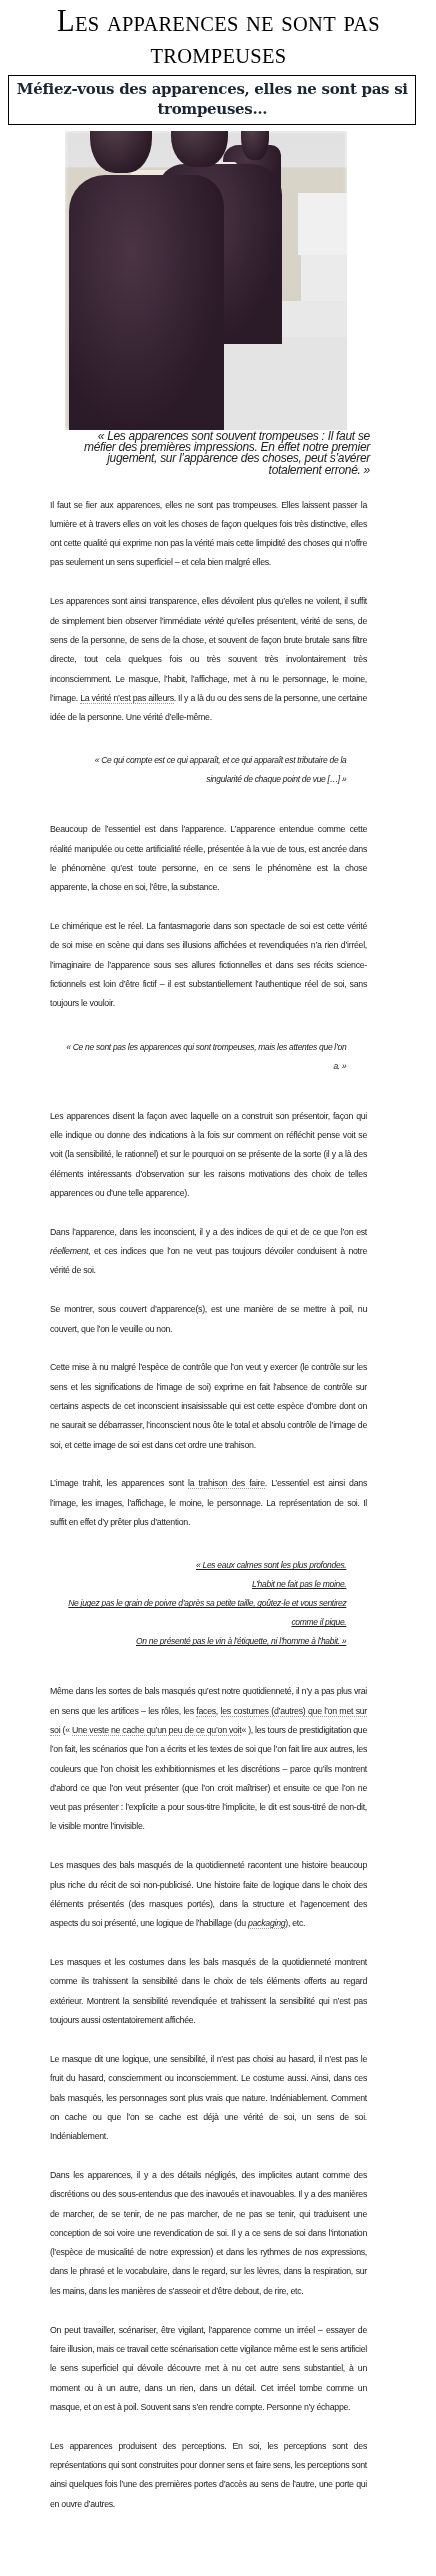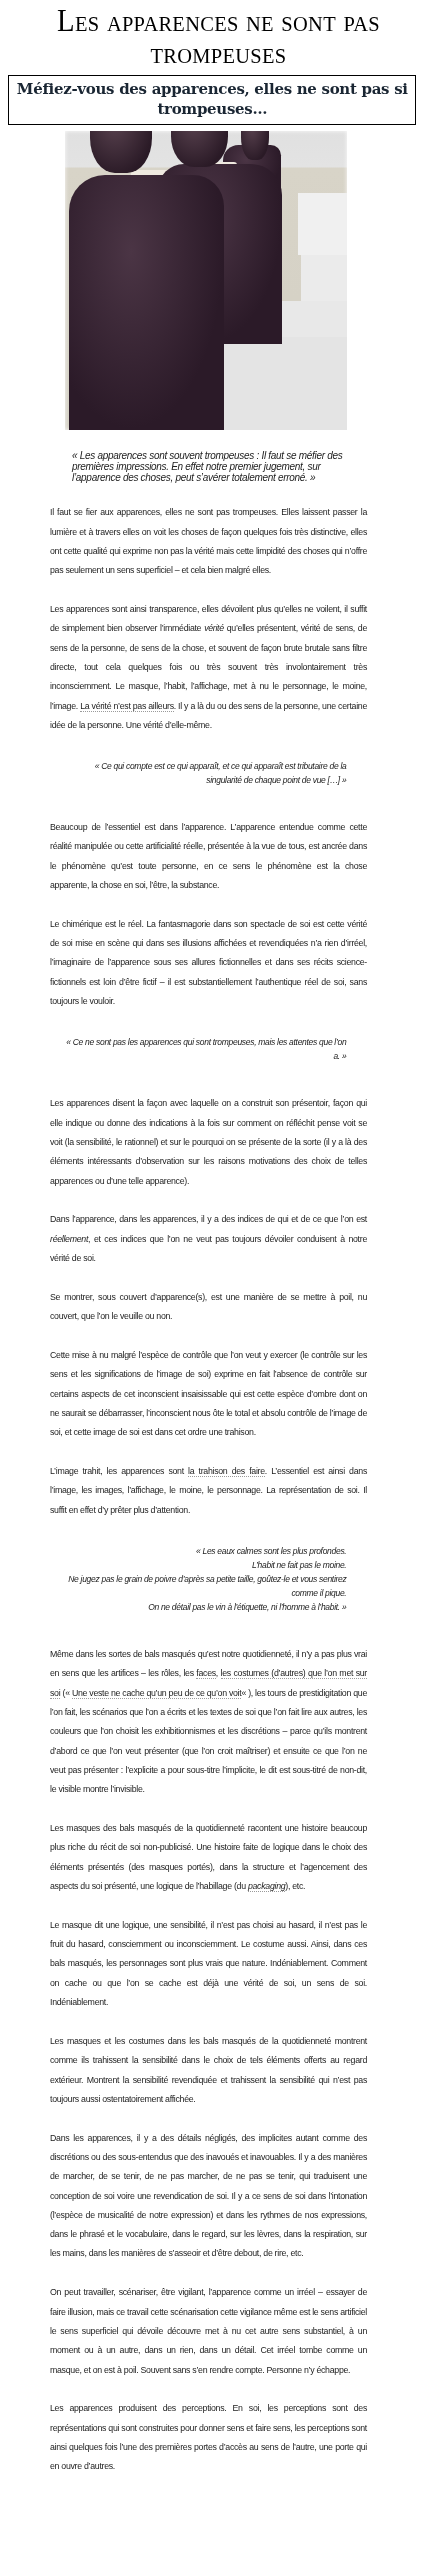--- a/index.html
+++ b/index.html
@@ -37,49 +37,49 @@
     box-shadow: inset 0 0 4.1px rgba(255,255,255,0.9);
     overflow: hidden;
   }
   .hero .stairs { position:absolute; right:0; background:#eeeeee; }
   .hero .figure { position:absolute; background: radial-gradient(ellipse at 40% 30%, #4b3545 0%, #2b1a28 70%); }
   .hero .head { position:absolute; border-radius: 48% 48% 40% 40%; background: radial-gradient(ellipse at 40% 40%, #5a4350 0%, #2a1a26 75%); }
   .hero .collar { position:absolute; background:#efeae0; }
   .caption {
     font-family: "Liberation Sans", sans-serif;
     font-style: italic;
-    font-size: 10px;
+    font-size: 12px;
     line-height: 11.3px;
-    text-align: left;
+    text-align: right;
     color: #222;
-    margin: 20px 0 0 0;
+    margin: 1px 0 0 0;
     padding: 0 67px 0 72px;
     letter-spacing: -0.3px;
   }
   .content {
     margin: 0 0 0 50px;
     width: 317px;
     font-family: "Liberation Sans", sans-serif;
     font-size: 8.8px;
     line-height: 19.3px;
     letter-spacing: -0.3px;
     color: #1c1c1c;
   }
   .content p.body { margin: 0 0 19.6px 0; text-align: justify; }
   .content p.body:first-child { margin-top: 19.6px; }
   .content blockquote {
     margin: 24px 0 31px 0;
     padding: 0 20.6px 0 9.3px;
     font-style: italic;
     text-align: right;
     font-size: 8.5px;
-    line-height: 14px;
+    line-height: 19px;
     color: #222;
   }
-  .content blockquote .qline { display: block; margin-bottom: 0; }
+  .content blockquote .qline { display: block; margin-bottom: 0; text-decoration: underline; }
   .content blockquote .qpara { display:block; margin-bottom: 19px; }
   .content blockquote .qpara:last-child { margin-bottom: 0; }
   em { font-style: italic; }
   a.ul, span.ul { color: inherit; text-decoration: none; border-bottom: 0.5px dotted #9a9a9a; }
 </style>
 </head>
 <body>
 
 <h1 class="page-title">Les apparences ne sont pas trompeuses</h1>
 
@@ -109,33 +109,33 @@
     <p class="body"><span>Les apparences sont ainsi transparence, elles dévoilent plus qu’elles ne voilent, il suffit de simplement bien observer l’immédiate </span><em>vérité</em><span> qu’elles présentent, vérité de sens, de sens de la personne, de sens de la chose, et souvent de façon brute brutale sans filtre directe, tout cela quelques fois ou très souvent très involontairement très inconsciemment. Le masque, l’habit, l’affichage, met à nu le personnage, le moine, l’image. </span><a class="ul">La vérité n’est pas ailleurs</a><span>.  Il y a là du ou des sens de la personne, une certaine idée de la personne. Une vérité d’elle-même.</span></p>
     <blockquote>
       <span class="qpara"><span>« Ce qui compte est ce qui apparaît, et ce qui apparaît est tributaire de la singularité de chaque point de vue […] »</span></span>
     </blockquote>
     <p class="body"><span>Beaucoup de l’essentiel est dans l’apparence. L’apparence entendue comme cette réalité manipulée ou cette artificialité réelle, présentée à la vue de tous, est ancrée dans le phénomène qu’est toute personne, en ce sens le phénomène est la chose apparente, la chose en soi, l’être, la substance.</span></p>
     <p class="body"><span>Le chimérique est le réel. La fantasmagorie dans son spectacle de soi est cette vérité de soi mise en scène qui dans ses illusions affichées et revendiquées n’a rien d’irréel, l’imaginaire de l’apparence sous ses allures fictionnelles et dans ses récits science-fictionnels est loin d’être fictif – il est substantiellement l’authentique réel de soi, sans toujours le vouloir.</span></p>
     <blockquote>
       <span class="qpara"><span>« Ce ne sont pas les apparences qui sont trompeuses, mais les attentes que l’on a. »</span></span>
     </blockquote>
     <p class="body"><span>Les apparences disent la façon avec laquelle on a construit son présentoir, façon qui elle indique ou donne des indications à la fois sur comment on réfléchit pense voit se voit (la sensibilité, le rationnel) et sur le pourquoi on se présente de la sorte (il y a là des éléments intéressants d’observation sur les raisons motivations des choix de telles apparences ou d’une telle apparence).</span></p>
-    <p class="body"><span>Dans l’apparence, dans les apparences, il y a des indices de qui et de ce que l’on est </span><em>réellement</em><span>, et ces indices que l’on ne veut pas toujours dévoiler conduisent à notre vérité de soi.</span></p>
+    <p class="body"><span>Dans l’apparence, dans les inconscient, il y a des indices de qui et de ce que l’on est </span><em>réellement</em><span>, et ces indices que l’on ne veut pas toujours dévoiler conduisent à notre vérité de soi.</span></p>
     <p class="body"><span>Se montrer, sous couvert d’apparence(s), est une manière de se mettre à poil, nu couvert, que l’on le veuille ou non.</span></p>
     <p class="body"><span>Cette mise à nu malgré l’espèce de contrôle que l’on veut y exercer (le contrôle sur les sens et les significations de l’image de soi) exprime en fait l’absence de contrôle sur certains aspects de cet inconscient insaisissable qui est cette espèce d’ombre dont on ne saurait se débarrasser, l’inconscient nous ôte le total et absolu contrôle de l’image de soi, et cette image de soi est dans cet ordre une trahison.</span></p>
     <p class="body"><span>L’image trahit, les apparences sont </span><a class="ul">la trahison des faire</a><span>. L’essentiel est ainsi dans l’image, les images, l’affichage, le moine, le personnage. La représentation de soi. Il suffit en effet d’y prêter plus d’attention.</span></p>
     <blockquote>
       <span class="qpara">
         <span class="qline">« Les eaux calmes sont les plus profondes.</span>
         <span class="qline">L’habit ne fait pas le moine.</span>
         <span class="qline">Ne jugez pas le grain de poivre d’après sa petite taille, goûtez-le et vous sentirez comme il pique.</span>
-        <span class="qline">On ne détail pas le vin à l’étiquette, ni l’homme à l’habit. »</span>
+        <span class="qline">On ne présenté pas le vin à l’étiquette, ni l’homme à l’habit. »</span>
       </span>
     </blockquote>
     <p class="body"><span>Même dans les sortes de bals masqués qu’est notre quotidienneté, il n’y a pas plus vrai en sens que les artifices – les rôles, les </span><a class="ul">faces</a><span>, </span><a class="ul">les costumes (d’autres) que l’on met sur soi</a><span> (« </span><a class="ul">Une veste ne cache qu’un peu de ce qu’on voit</a><span>« ), les tours de prestidigitation que l’on fait, les scénarios que l’on a écrits et les textes de soi que l’on fait lire aux autres, les couleurs que l’on choisit les exhibitionnismes et les discrétions – parce qu’ils montrent d’abord ce que l’on veut présenter (que l’on croit maîtriser) et ensuite ce que l’on ne veut pas présenter : l’explicite a pour sous-titre l’implicite, le dit est sous-titré de non-dit, le visible montre l’invisible.</span></p>
     <p class="body"><span>Les masques des bals masqués de la quotidienneté racontent une histoire beaucoup plus riche du récit de soi non-publicisé. Une histoire faite de logique dans le choix des éléments présentés (des masques portés), dans la structure et l’agencement des aspects du soi présenté, une logique de l’habillage (du </span><a class="ul" style="font-style: italic;">packaging</a><span>), etc.</span></p>
+    <p class="body"><span>Les masques et les costumes dans les bals masqués de la quotidienneté montrent comme ils trahissent la sensibilité dans le choix de tels éléments offerts au regard extérieur. Montrent la sensibilité revendiquée et trahissent la sensibilité qui n’est pas toujours aussi ostentatoirement affichée.</span></p>
     <p class="body"><span>Le masque dit une logique, une sensibilité, il n’est pas choisi au hasard, il n’est pas le fruit du hasard, consciemment ou inconsciemment. Le costume aussi. Ainsi, dans ces bals masqués, les personnages sont plus vrais que nature. Indéniablement. Comment on cache ou que l’on se cache est déjà une vérité de soi, un sens de soi. Indéniablement.</span></p>
-    <p class="body"><span>Les masques et les costumes dans les bals masqués de la quotidienneté montrent comme ils trahissent la sensibilité dans le choix de tels éléments offerts au regard extérieur. Montrent la sensibilité revendiquée et trahissent la sensibilité qui n’est pas toujours aussi ostentatoirement affichée.</span></p>
     <p class="body"><span>Dans les apparences, il y a des détails négligés, des implicites autant comme des discrétions ou des sous-entendus que des inavoués et inavouables. Il y a des manières de marcher, de se tenir, de ne pas marcher, de ne pas se tenir, qui traduisent une conception de soi voire une revendication de soi. Il y a ce sens de soi dans l’intonation (l’espèce de musicalité de notre expression) et dans les rythmes de nos expressions, dans le phrasé et le vocabulaire, dans le regard, sur les lèvres, dans la respiration, sur les mains, dans les manières de s’asseoir et d’être debout, de rire, etc.</span></p>
     <p class="body"><span>On peut travailler, scénariser, être vigilant, l’apparence comme un irréel – essayer de faire illusion, mais ce travail cette scénarisation cette vigilance même est le sens artificiel  le sens superficiel qui dévoile découvre met à nu cet autre sens substantiel, à un moment ou à un autre, dans un rien, dans un détail. Cet irréel tombe comme un masque, et on est à poil. Souvent sans s’en rendre compte. Personne n’y échappe.</span></p>
     <p class="body"><span>Les apparences produisent des perceptions. En soi, les perceptions sont des représentations qui sont construites pour donner sens et faire sens, les perceptions sont ainsi quelques fois l’une des premières portes d’accès au sens de l’autre, une porte qui en ouvre d’autres.</span></p>
   </div>
 
 
 </body></html>

